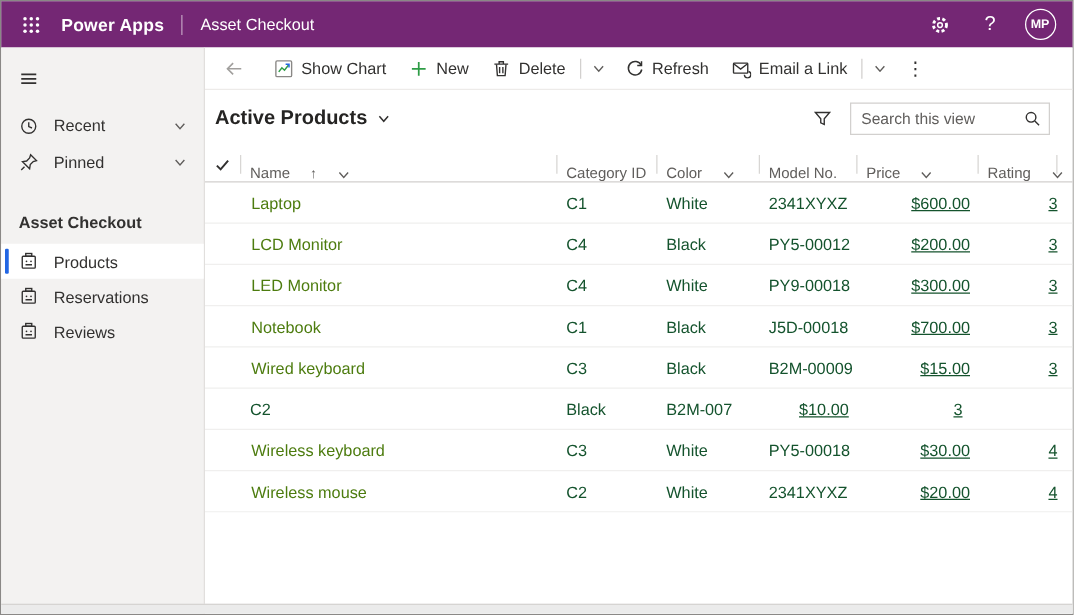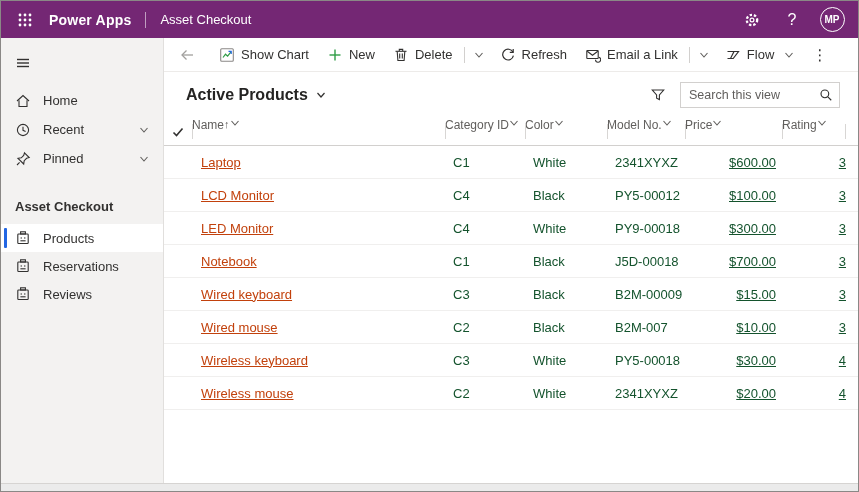--- a/index.html
+++ b/index.html
@@ -46,44 +46,44 @@
   .cmd-btn { display:flex; align-items:center; gap:6px; padding:0 9px; height:28px; cursor:pointer; color:#323130; white-space:nowrap; }
   .cmd-sep { width:1px; height:16px; background:#d2d0ce; margin:0 2px; }
   .cmd-chev { padding:0 7px; height:28px; display:flex; align-items:center; cursor:pointer; color:#605e5c; }
   .cmd-more { padding:0 9px; height:28px; display:flex; align-items:center; cursor:pointer; font-size:15px; color:#323130; letter-spacing:1px; }
   .icon16 { width:16px; height:16px; display:block; }
   .icon12 { width:12px; height:12px; display:block; }
   .icon10 { width:10px; height:10px; display:block; }
   .plus-green { color:#2E9C46; }
 
   
-  .viewheader { height:46px; flex:0 0 46px; display:flex; align-items:center; padding:0 18px 0 22px; }
+  .viewheader { height:46px; flex:0 0 46px; display:flex; align-items:center; padding:0 18px 0 8px; }
   .view-title { font-size:16px; font-weight:bold; color:#252423; display:flex; align-items:center; gap:8px; cursor:pointer; }
   .view-title .chev { color:#323130; }
   .vh-right { margin-left:auto; display:flex; align-items:center; gap:8px; }
   .funnel-btn { width:28px; height:28px; display:flex; align-items:center; justify-content:center; cursor:pointer; color:#323130; }
   .searchbox { width:160px; height:26px; border:1px solid #d2d0ce; background:#fff; display:flex; align-items:center; padding:0 6px 0 8px; }
   .searchbox input { border:none; outline:none; flex:1; font-size:12.5px; font-family:"Liberation Sans",sans-serif; color:#323130; min-width:0; background:transparent; }
   .searchbox input::placeholder { color:#605e5c; }
   .search-mag { color:#323130; cursor:pointer; flex:0 0 14px; display:flex; }
 
   
   .grid { flex:1 1 auto; display:flex; flex-direction:column; min-height:0; padding:0 0 0 0; }
   .grid-header, .grid-row { display:grid; grid-template-columns:28px 253px 80px 82px 78px 97px 1fr; align-items:center; }
   .grid-header { height:28px; flex:0 0 28px; border-bottom:1px solid #d2d0ce; color:#605e5c; font-size:12px; }
-  .hcell { display:flex; align-items:flex-start; gap:0; height:100%; position:relative; white-space:nowrap; cursor:pointer; }
+  .hcell { display:flex; align-items:flex-end; gap:16px; padding-left:8px; height:100%; position:relative; white-space:nowrap; cursor:pointer; }
   .hcell.divided::before { content:""; position:absolute; left:0; top:6px; bottom:6px; width:1px; background:#d8d6d4; }
   .hcell.last::after { content:""; position:absolute; right:12px; top:6px; bottom:6px; width:1px; background:#d8d6d4; }
   .hcell .chev { color:#605e5c; }
   .sort-arrow { font-size:11px; color:#605e5c; }
   .checkcell-h { display:flex; align-items:center; justify-content:center; height:100%; cursor:pointer; }
   .grid-body { overflow:hidden; }
   .grid-row { height:33px; border-bottom:1px solid #f0efee; font-size:13px; cursor:pointer; }
   .cell { padding-left:8px; white-space:nowrap; overflow:hidden; text-overflow:ellipsis; color:#14532d; }
-  .cell.name { color:#c2410c; padding-left:9px;text-decoration:underline; }
+  .cell.name { color:#4d7c0f; padding-left:9px; }
   .cell.num { text-align:right; padding-right:6px;text-decoration:underline; }
   .cell.rating { padding-right:12px; }
   .checkcell { height:100%; }
 
   
   .hscrollbar { position:absolute; left:0; right:0; bottom:0; height:8px; background:#ebebeb; border-top:1px solid #d6d4d2; }
 </style>
 </head>
 <body>
 
@@ -130,27 +130,20 @@
       <div class="hamburger">
         <svg class="icon16" viewBox="0 0 16 16" stroke="#323130" stroke-width="1.4">
           <line x1="2" y1="4.5" x2="14" y2="4.5"></line>
             <line x1="2" y1="8" x2="14" y2="8"></line>
             <line x1="2" y1="11.5" x2="14" y2="11.5"></line>
         </svg>
       </div>
 
       <div class="nav-item">
         <svg class="nav-icon" viewBox="0 0 16 16" fill="none" stroke="#323130" stroke-width="1.1">
-          <path d="M2 8 L8 2.5 L14 8"></path>
-            <path d="M4 7.2 V13.5 H12 V7.2"></path>
-        </svg>
-        <span>Home</span>
-      </div>
-      <div class="nav-item">
-        <svg class="nav-icon" viewBox="0 0 16 16" fill="none" stroke="#323130" stroke-width="1.1">
           <circle cx="8" cy="8" r="5.6"></circle>
             <polyline points="8,4.8 8,8.3 10.6,9.4"></polyline>
         </svg>
         <span>Recent</span>
         <svg class="chev icon10" viewBox="0 0 10 10" fill="none" stroke="currentColor" stroke-width="1.1">
           <polyline points="1.5,3 5,7 8.5,3"></polyline>
         </svg>
       </div>
       <div class="nav-item">
         <svg class="nav-icon" viewBox="0 0 16 16" fill="none" stroke="#323130" stroke-width="1.1">
@@ -251,30 +244,20 @@
             <path d="M10.5 12.8 A2.6 2.6 0 1 0 13.8 10.2"></path>
           </svg>
           <span>Email a Link</span>
         </div>
         <div class="cmd-sep"></div>
         <div class="cmd-chev">
           <svg class="icon10" viewBox="0 0 10 10" fill="none" stroke="currentColor" stroke-width="1.1">
             <polyline points="1.5,3 5,7 8.5,3"></polyline>
           </svg>
         </div>
-        <div class="cmd-btn">
-          <svg class="icon16" viewBox="0 0 16 16" fill="none" stroke="#323130" stroke-width="1.2">
-            <path d="M2.5 4.5 H9 L5.5 11.5 H2.5"></path>
-            <path d="M9 4.5 L13.5 4.5 L8.2 11.5 H5.5"></path>
-          </svg>
-          <span>Flow</span>
-          <svg class="icon10" viewBox="0 0 10 10" fill="none" stroke="#605e5c" stroke-width="1.1" style="margin-left:4px">
-            <polyline points="1.5,3 5,7 8.5,3"></polyline>
-          </svg>
-        </div>
         <div class="cmd-more">
           <span>⋮</span>
         </div>
       </div>
 
       <div class="viewheader">
         <div class="view-title">
           <span>Active Products</span>
           <svg class="icon10 chev" viewBox="0 0 10 10" fill="none" stroke="currentColor" stroke-width="1.2">
             <polyline points="1.5,3 5,7 8.5,3"></polyline>
@@ -354,21 +337,21 @@
             <div class="cell num">$600.00</div>
             <div class="cell num rating">3</div>
           </div>
 
           <div class="grid-row">
             <div class="cell checkcell"></div>
             <div class="cell name">LCD Monitor</div>
             <div class="cell">C4</div>
             <div class="cell">Black</div>
             <div class="cell">PY5-00012</div>
-            <div class="cell num">$100.00</div>
+            <div class="cell num">$200.00</div>
             <div class="cell num rating">3</div>
           </div>
 
           <div class="grid-row">
             <div class="cell checkcell"></div>
             <div class="cell name">LED Monitor</div>
             <div class="cell">C4</div>
             <div class="cell">White</div>
             <div class="cell">PY9-00018</div>
             <div class="cell num">$300.00</div>
@@ -390,21 +373,20 @@
             <div class="cell name">Wired keyboard</div>
             <div class="cell">C3</div>
             <div class="cell">Black</div>
             <div class="cell">B2M-00009</div>
             <div class="cell num">$15.00</div>
             <div class="cell num rating">3</div>
           </div>
 
           <div class="grid-row">
             <div class="cell checkcell"></div>
-            <div class="cell name">Wired mouse</div>
             <div class="cell">C2</div>
             <div class="cell">Black</div>
             <div class="cell">B2M-007</div>
             <div class="cell num">$10.00</div>
             <div class="cell num rating">3</div>
           </div>
 
           <div class="grid-row">
             <div class="cell checkcell"></div>
             <div class="cell name">Wireless keyboard</div>

